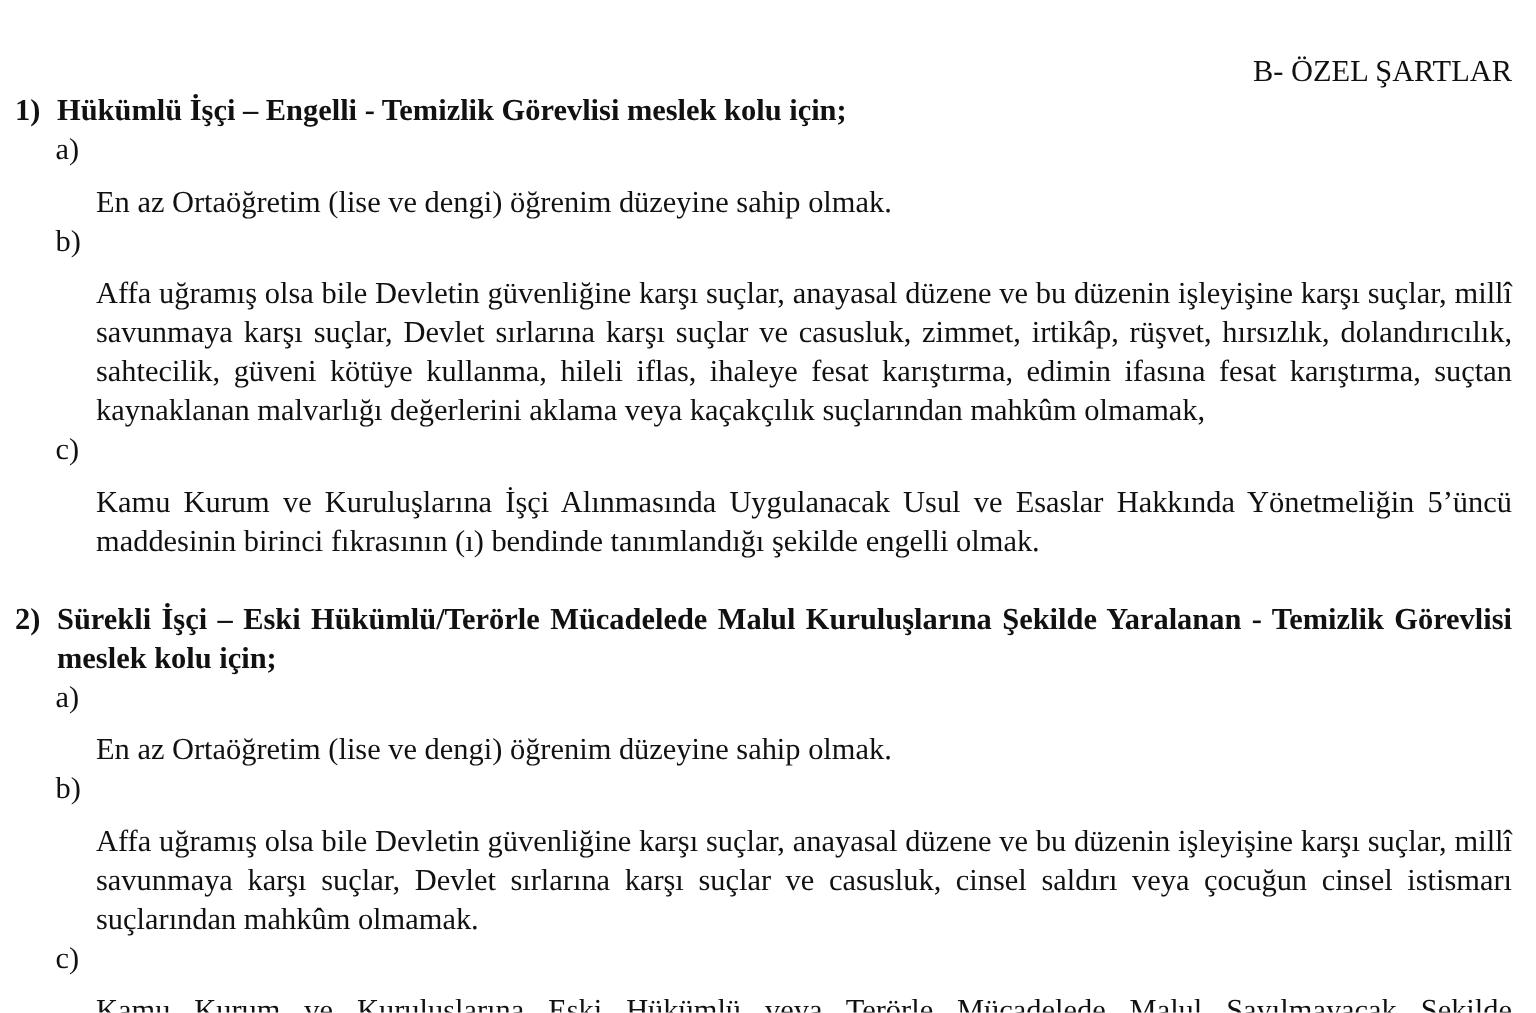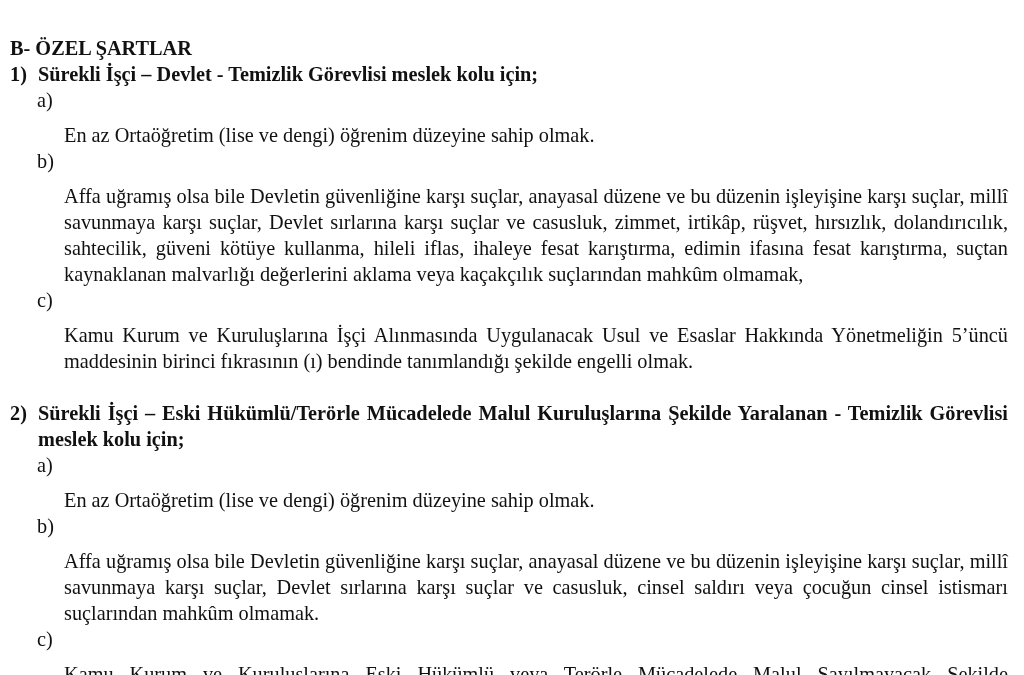--- a/index.html
+++ b/index.html
@@ -17,23 +17,24 @@
     font-size: 20.3px;
     line-height: 26px;
   }
   .doc {
     position: absolute;
     left: 10px;
     top: 35px;
     width: 998px;
   }
   .section-title {
-    font-weight: bold;
+    font-weight: normal;
     margin: 0;
     height: 26px;
+    text-align: right;
   }
   .heading {
     display: flex;
     font-weight: bold;
     margin: 0;
   }
   .heading .num {
     flex: 0 0 28px;
   }
   .heading .htext {
@@ -65,21 +66,21 @@
 </head>
 <body>
 
 <div class="doc">
 
   <p class="section-title">B- ÖZEL ŞARTLAR</p>
 
   <div>
     <div class="heading">
       <span class="num">1)</span>
-      <span class="htext">Sürekli İşçi – Devlet - Temizlik Görevlisi meslek kolu için;</span>
+      <span class="htext">Hükümlü İşçi – Engelli - Temizlik Görevlisi meslek kolu için;</span>
     </div>
     <ul class="items">
       <li class="item">
         <span class="lbl">a)</span>
         <span class="itext">En az Ortaöğretim (lise ve dengi) öğrenim düzeyine sahip olmak.</span>
       </li>
       <li class="item">
         <span class="lbl">b)</span>
         <span class="itext">Affa uğramış olsa bile Devletin güvenliğine karşı suçlar, anayasal düzene ve bu düzenin işleyişine karşı suçlar, millî savunmaya karşı suçlar, Devlet sırlarına karşı suçlar ve casusluk, zimmet, irtikâp, rüşvet, hırsızlık, dolandırıcılık, sahtecilik, güveni kötüye kullanma, hileli iflas, ihaleye fesat karıştırma, edimin ifasına fesat karıştırma, suçtan kaynaklanan malvarlığı değerlerini aklama veya kaçakçılık suçlarından mahkûm olmamak,</span>
       </li>

